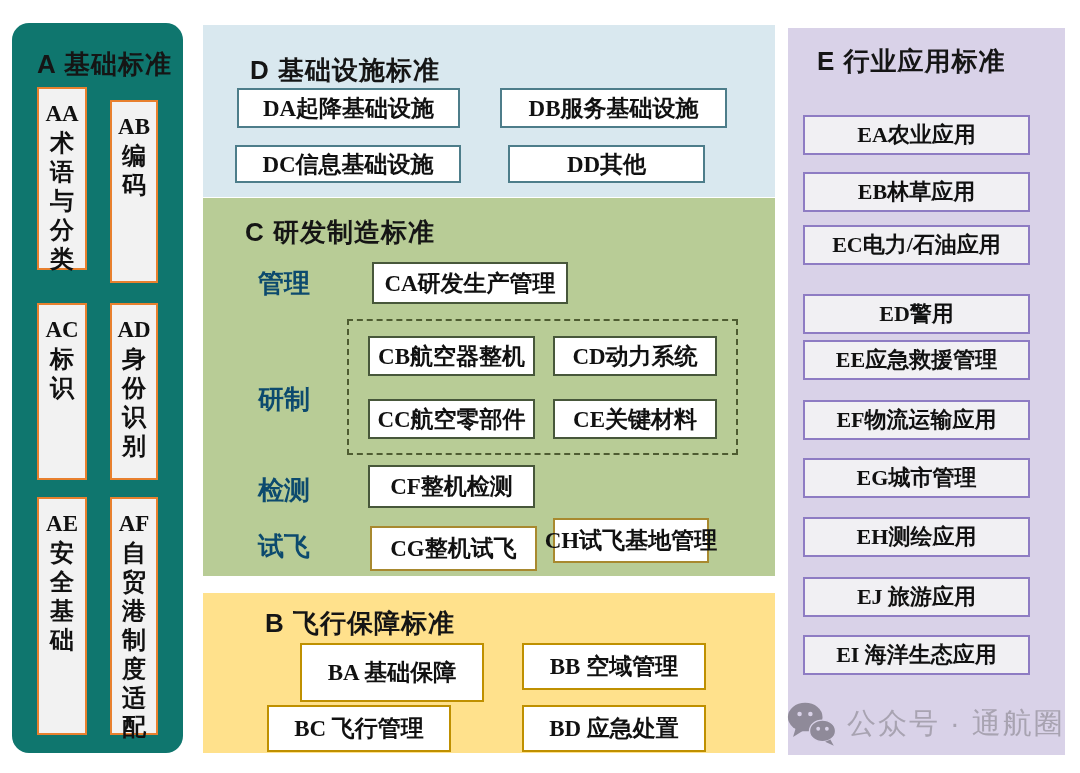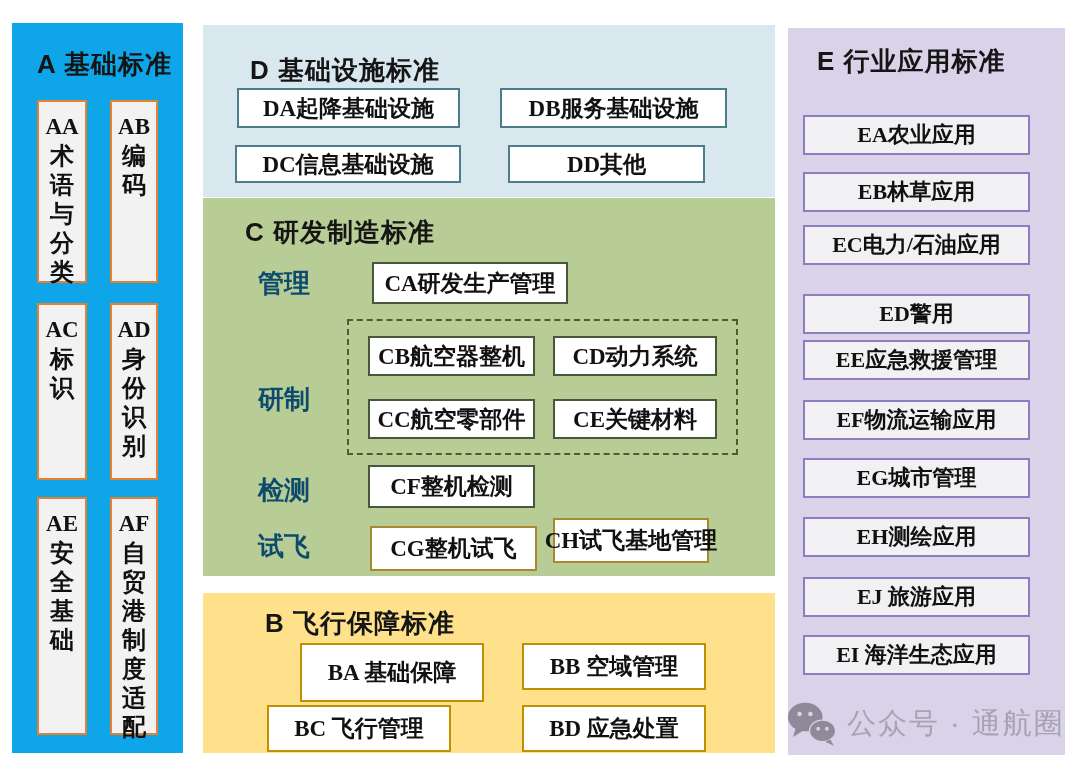--- a/index.html
+++ b/index.html
@@ -14,21 +14,21 @@
     font-family:"Liberation Sans","DejaVu Sans",sans-serif;
   }
   .box{
     position:absolute; box-sizing:border-box; display:flex;
     align-items:center; justify-content:center; text-align:center;
     background:#ffffff; border:2px solid #333;
     font-family:"Liberation Serif","DejaVu Serif",serif;
     font-weight:700; font-size:23px; color:#111111; white-space:nowrap;
   }
   
-  .panel-a{left:12px; top:23px; width:171px; height:730px; background:#0ea5e9;}
+  .panel-a{left:12px; top:23px; width:171px; height:730px; background:#0f766e;border-radius:17px;}
   .box-a{background:#F2F2F2; border-color:#E8802E; flex-direction:column; justify-content:flex-start; padding-top:10px; font-size:23px;}
   .vcode{width:100%; text-align:center; line-height:30px;}
   .vlabel{width:26px; margin:0 auto; word-break:break-all; text-align:center; font-size:24px; line-height:29px; white-space:normal;}
   
   .panel-d{left:203px; top:25px; width:572px; height:172px; background:#D9E8EF;}
   .box-d{border-color:#4D7D8A;}
   
   .panel-c{left:203px; top:198px; width:572px; height:378px; background:#B8CC96;}
   .box-c{border-color:#47573A;}
   .box-gold{border-color:#A8892F;}
@@ -56,21 +56,21 @@
   }
 </style>
 </head>
 <body>
 
 <div id="canvas">
 
   <div class="panel panel-a">
     <div class="panel-title" style="left:25px; top:24px;">A 基础标准</div>
 
-    <div class="box box-a" style="left:25px; top:77px;  width:50px; height:183px;align-items:flex-end;">
+    <div class="box box-a" style="left:25px; top:64px;  width:50px; height:183px;align-items:flex-end;">
       <div class="vcode">AA</div>
       <div class="vlabel">术语与分类</div>
     </div>
     <div class="box box-a" style="left:98px; top:77px;  width:48px; height:183px;">
       <div class="vcode">AB</div>
       <div class="vlabel">编码</div>
     </div>
     <div class="box box-a" style="left:25px; top:280px; width:50px; height:177px;">
       <div class="vcode">AC</div>
       <div class="vlabel">标识</div>

